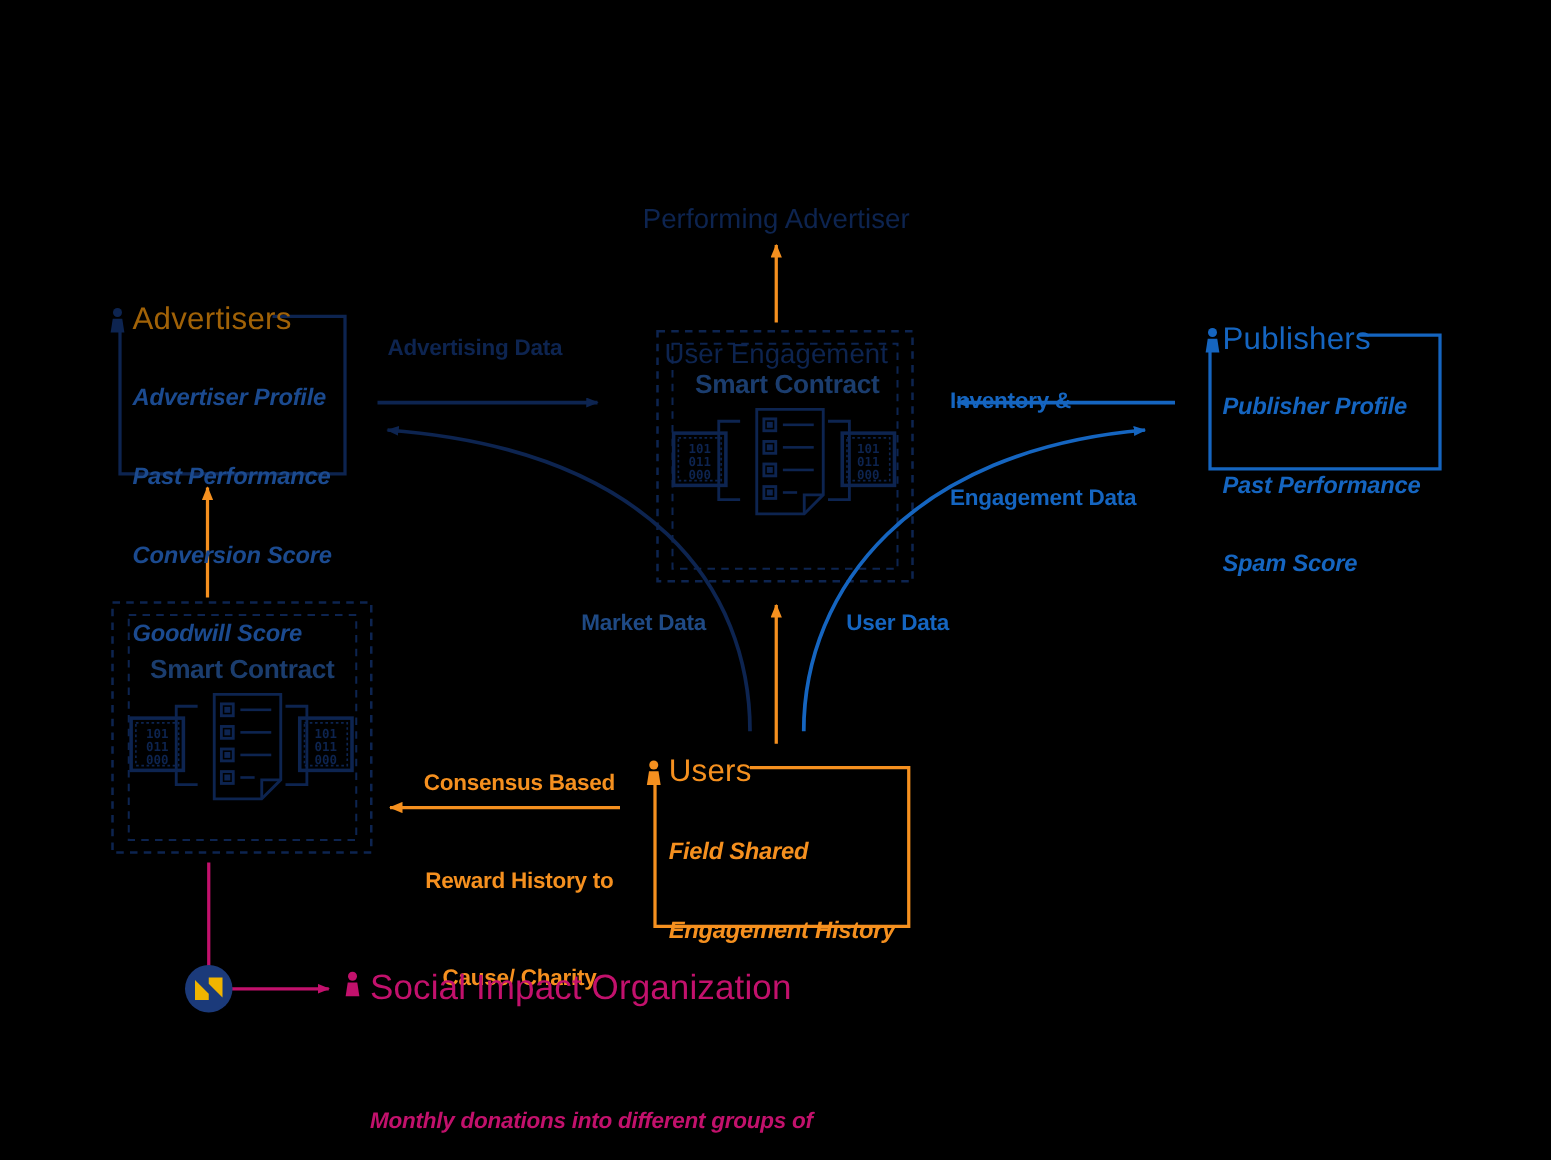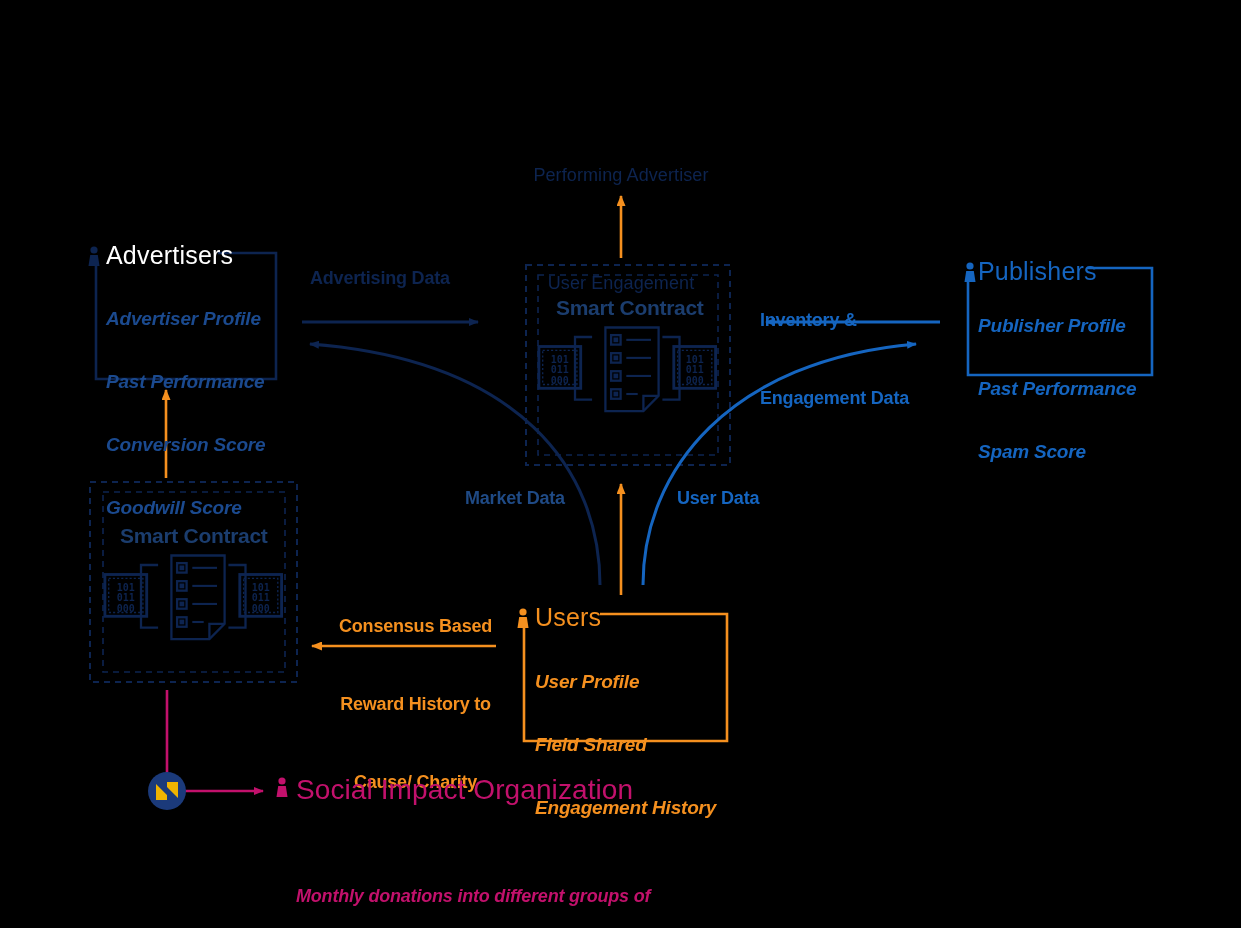--- a/index.html
+++ b/index.html
@@ -14,21 +14,21 @@
   }
   .entity-item{
     font-size:19px;font-style:italic;font-weight:bold;line-height:27px;
     letter-spacing:-.2px;
   }
   .flow-label{
     font-size:18px;font-weight:bold;line-height:26px;letter-spacing:-.2px;
   }
   .sc-title{font-size:21px;font-weight:bold;letter-spacing:-.3px;}
   .top-label{
-    font-size:18px;font-weight:400;line-height:36px;text-align:center;
+    font-size:22px;font-weight:400;line-height:36px;text-align:center;
     letter-spacing:.1px;
   }
   .sio-title{font-size:28px;font-weight:400;letter-spacing:.1px;}
   .sio-body{
     font-size:18px;font-style:italic;font-weight:bold;line-height:24px;
     letter-spacing:-.2px;
     margin-top:40px;
   }
 </style>
 </head>
@@ -189,38 +189,37 @@
       <circle cx="6" cy="4" r="3.6" fill="#c2116c"></circle>
       <path d="M2.2,9 L9.8,9 L11.5,20 L0.5,20 z" fill="#c2116c"></path>
     </g>
   </svg>
 
   <div class="txt top-label" style="left:431px;top:85px;width:380px;color:#0d2450;">
     <div>Performing Advertiser</div>
     <div>User Engagement</div>
   </div>
 
-  <div class="txt entity-title" style="left:106px;top:243px;color:#ffffff;text-align:center;">Advertisers</div>
+  <div class="txt entity-title" style="left:106px;top:243px;color:#a16207;text-align:center;">Advertisers</div>
   <div class="txt" style="left:106px;top:269px;color:#1b4a8f;">
     <div class="entity-item">Advertiser Profile</div>
     <div class="entity-item">Past Performance</div>
     <div class="entity-item">Conversion Score</div>
     <div class="entity-item">Goodwill Score</div>
   </div>
 
   <div class="txt entity-title" style="left:978px;top:259px;color:#1565c0;">Publishers</div>
   <div class="txt" style="left:978px;top:276px;color:#1565c0;">
     <div class="entity-item">Publisher Profile</div>
     <div class="entity-item">Past Performance</div>
     <div class="entity-item">Spam Score</div>
   </div>
 
   <div class="txt entity-title" style="left:535px;top:605px;color:#f5901f;">Users</div>
   <div class="txt" style="left:535px;top:632px;color:#f5901f;">
-    <div class="entity-item">User Profile</div>
     <div class="entity-item">Field Shared</div>
     <div class="entity-item">Engagement History</div>
   </div>
 
   <div class="txt sc-title" style="left:556px;top:296px;color:#1b3d6e;">Smart Contract</div>
   <div class="txt sc-title" style="left:120px;top:524px;color:#1b3d6e;">Smart Contract</div>
 
   <div class="txt flow-label" style="left:310px;top:265px;color:#0d2450;">Advertising Data</div>
 
   <div class="txt flow-label" style="left:760px;top:255px;width:180px;color:#1565c0;">

